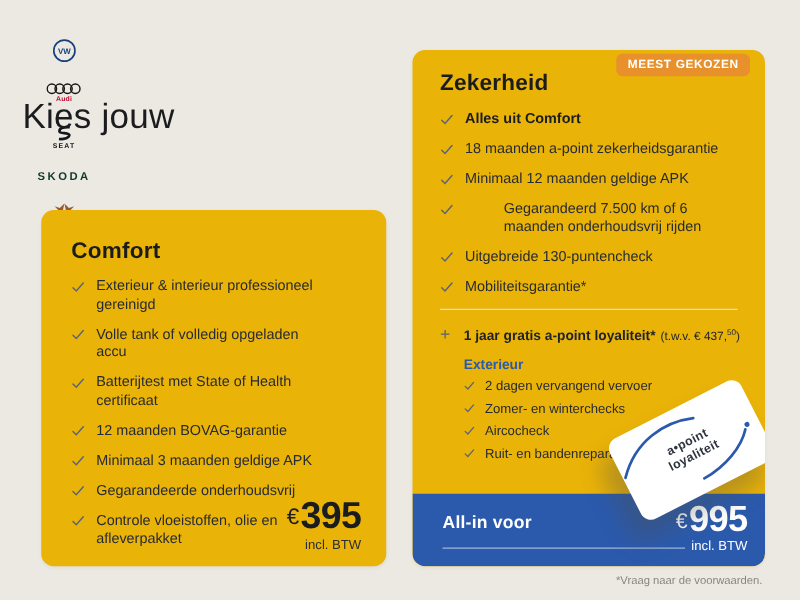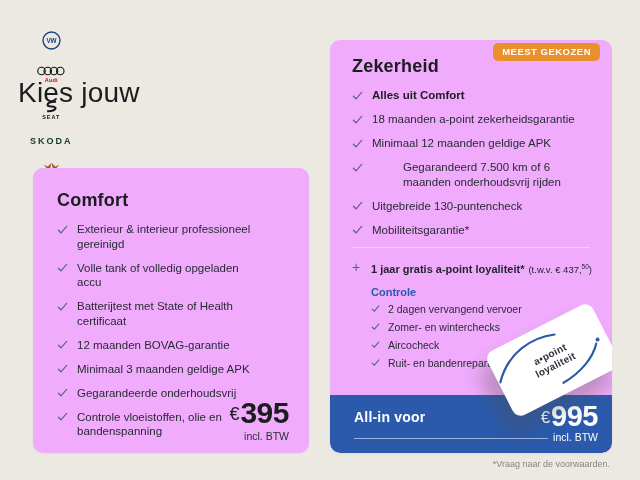--- a/index.html
+++ b/index.html
@@ -15,21 +15,21 @@
   .audi .wordmark { color:#BB0A30; letter-spacing:.2px; }
   .seat .wordmark { color:#15151A; }
   .cupra .wordmark { color:#9A5C2E; }
   .skoda-text { font-size:9px; font-weight:800; letter-spacing:2px; color:#12382C; }
 
   
   .heading { position:absolute; left:18px; top:76px; font-size:28px; line-height:33px;
              font-weight:500; color:#1B1C1E; letter-spacing:.2px; }
 
   
-  .card { position:absolute; background:#f0abfc; border-radius:10px;
+  .card { position:absolute; background:#eab308; border-radius:10px;
           box-shadow:0 1px 3px rgba(0,0,0,.05); box-sizing:border-box; }
   .card h2 { margin:0; font-size:18px; font-weight:700; color:#1B1C1E; letter-spacing:.2px; }
 
   ul.benefits { list-style:none; margin:11px 0 0 0; padding:0; }
   ul.benefits li { display:flex; gap:9px; margin-bottom:9.5px; font-size:11.5px;
                    line-height:14.5px; color:#272B33; font-weight:500; }
   .check { flex:0 0 auto; margin-top:1.5px; }
   .strong { font-weight:700; color:#1B1C1E; }
 
   
@@ -164,21 +164,21 @@
       <li>
         <svg class="check" width="11" height="11" viewBox="0 0 12 12">
             <path d="M1.5 6.8 L4.4 9.6 L10.5 2.6" stroke="#5B647B" stroke-width="1.3" fill="none" stroke-linecap="round"></path>
           </svg>
         <span>Gegarandeerde onderhoudsvrij</span>
         </li>
       <li>
         <svg class="check" width="11" height="11" viewBox="0 0 12 12">
             <path d="M1.5 6.8 L4.4 9.6 L10.5 2.6" stroke="#5B647B" stroke-width="1.3" fill="none" stroke-linecap="round"></path>
           </svg>
-        <span>Controle vloeistoffen, olie en bandenspanning</span>
+        <span>Controle vloeistoffen, olie en afleverpakket</span>
         </li>
     </ul>
     <div class="price">
       <div class="amount">
         <span class="cur">€</span><span class="num">395</span>
       </div>
       <div class="vat">incl. BTW</div>
     </div>
   </section>
 
@@ -227,21 +227,21 @@
     <hr class="divider">
 
     <div class="bonus">
       <span class="plus-icon">+</span>
       <div class="bonus-text">
         <span class="bonus-label">1 jaar gratis a-point loyaliteit*</span><span class="bonus-value"><span>(t.w.v. € 437,</span><sup>50</sup><span>)</span></span>
       </div>
     </div>
 
     <div class="inclusief">
-      <div class="inclusief-title">Controle</div>
+      <div class="inclusief-title">Exterieur</div>
       <ul class="sub">
         <li>
           <svg class="check" width="9" height="9" viewBox="0 0 12 12">
               <path d="M1.5 6.8 L4.4 9.6 L10.5 2.6" stroke="#5B647B" stroke-width="1.4" fill="none" stroke-linecap="round"></path>
             </svg>
           <span>2 dagen vervangend vervoer</span>
           </li>
         <li>
           <svg class="check" width="9" height="9" viewBox="0 0 12 12">
               <path d="M1.5 6.8 L4.4 9.6 L10.5 2.6" stroke="#5B647B" stroke-width="1.4" fill="none" stroke-linecap="round"></path>

